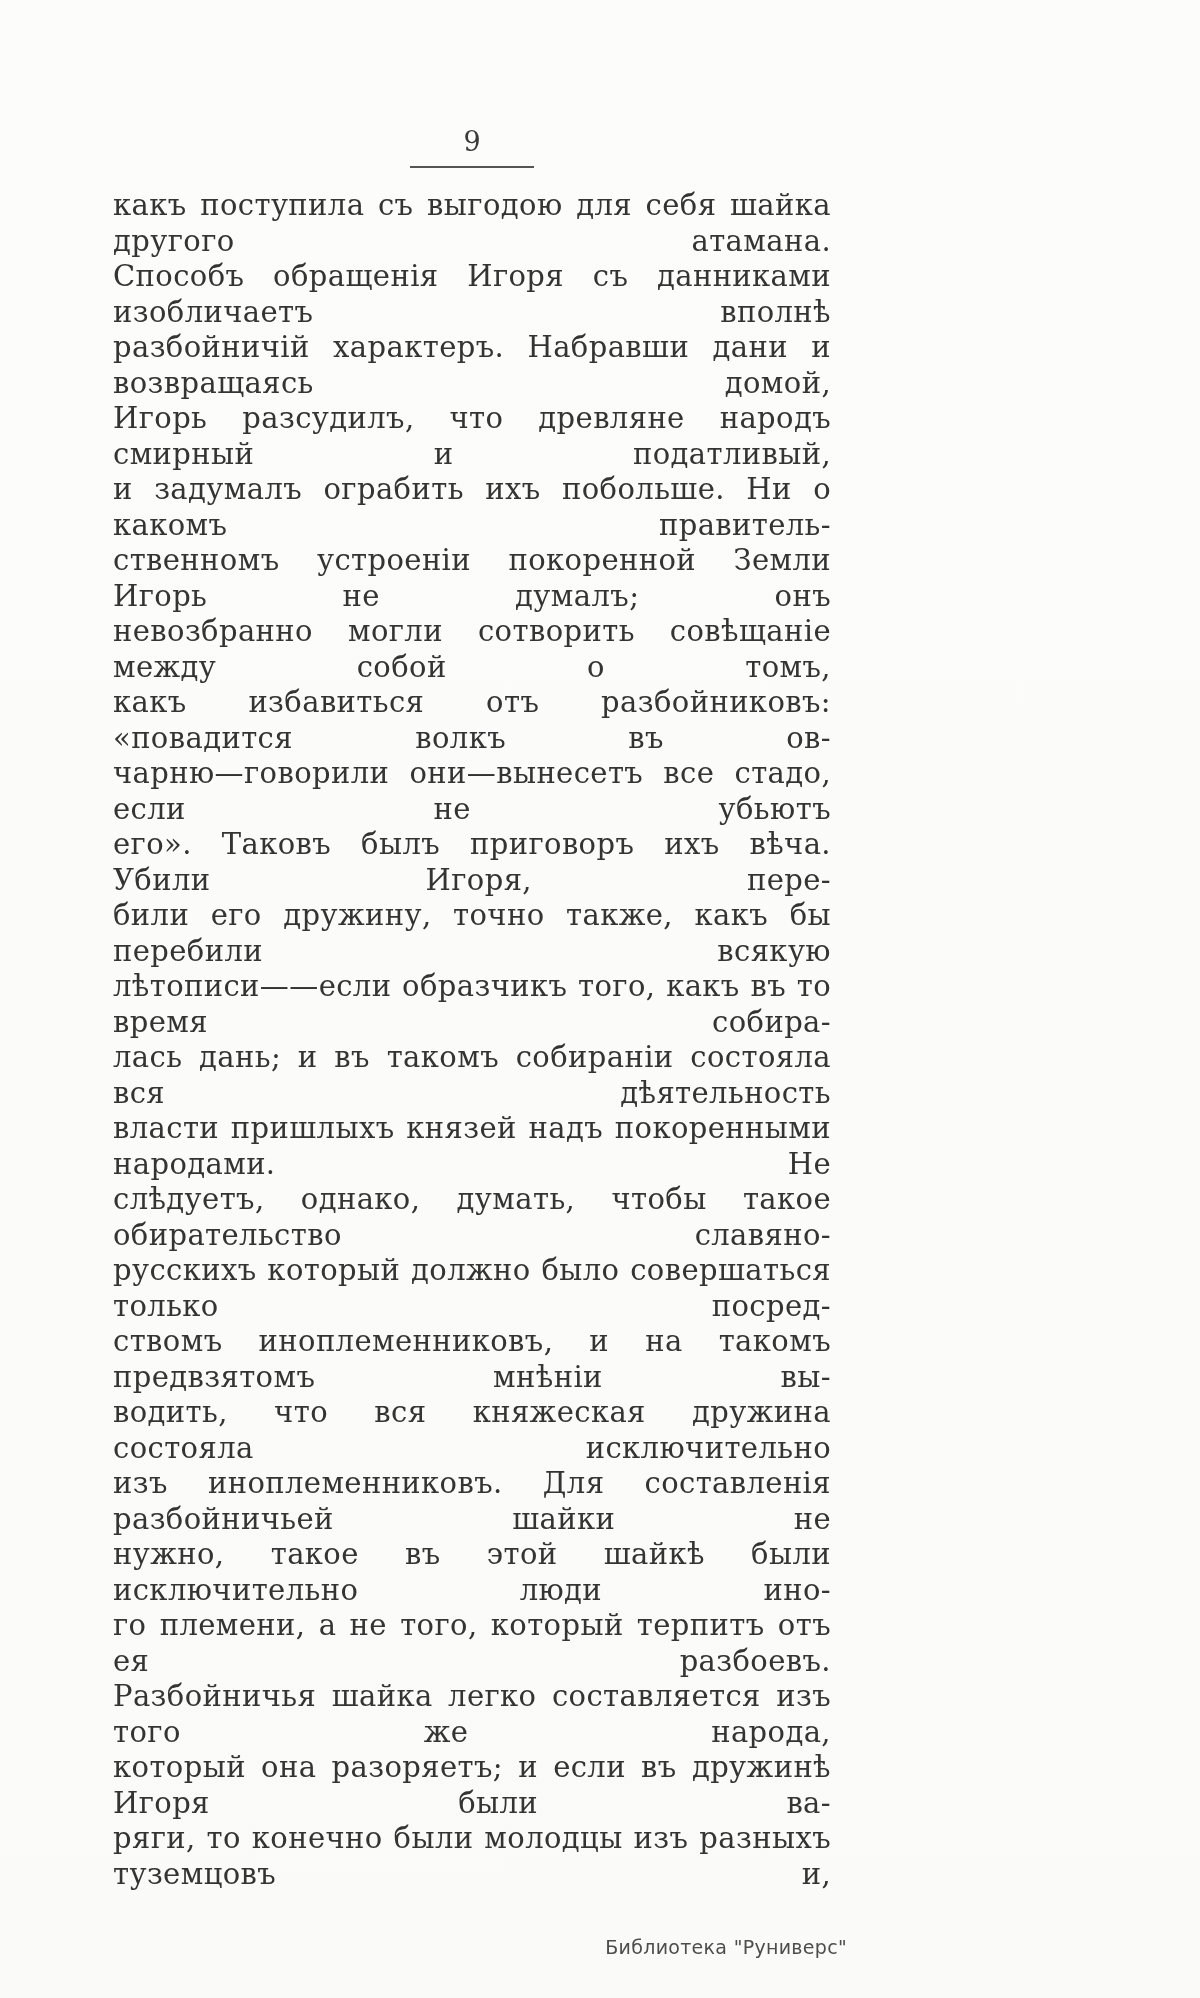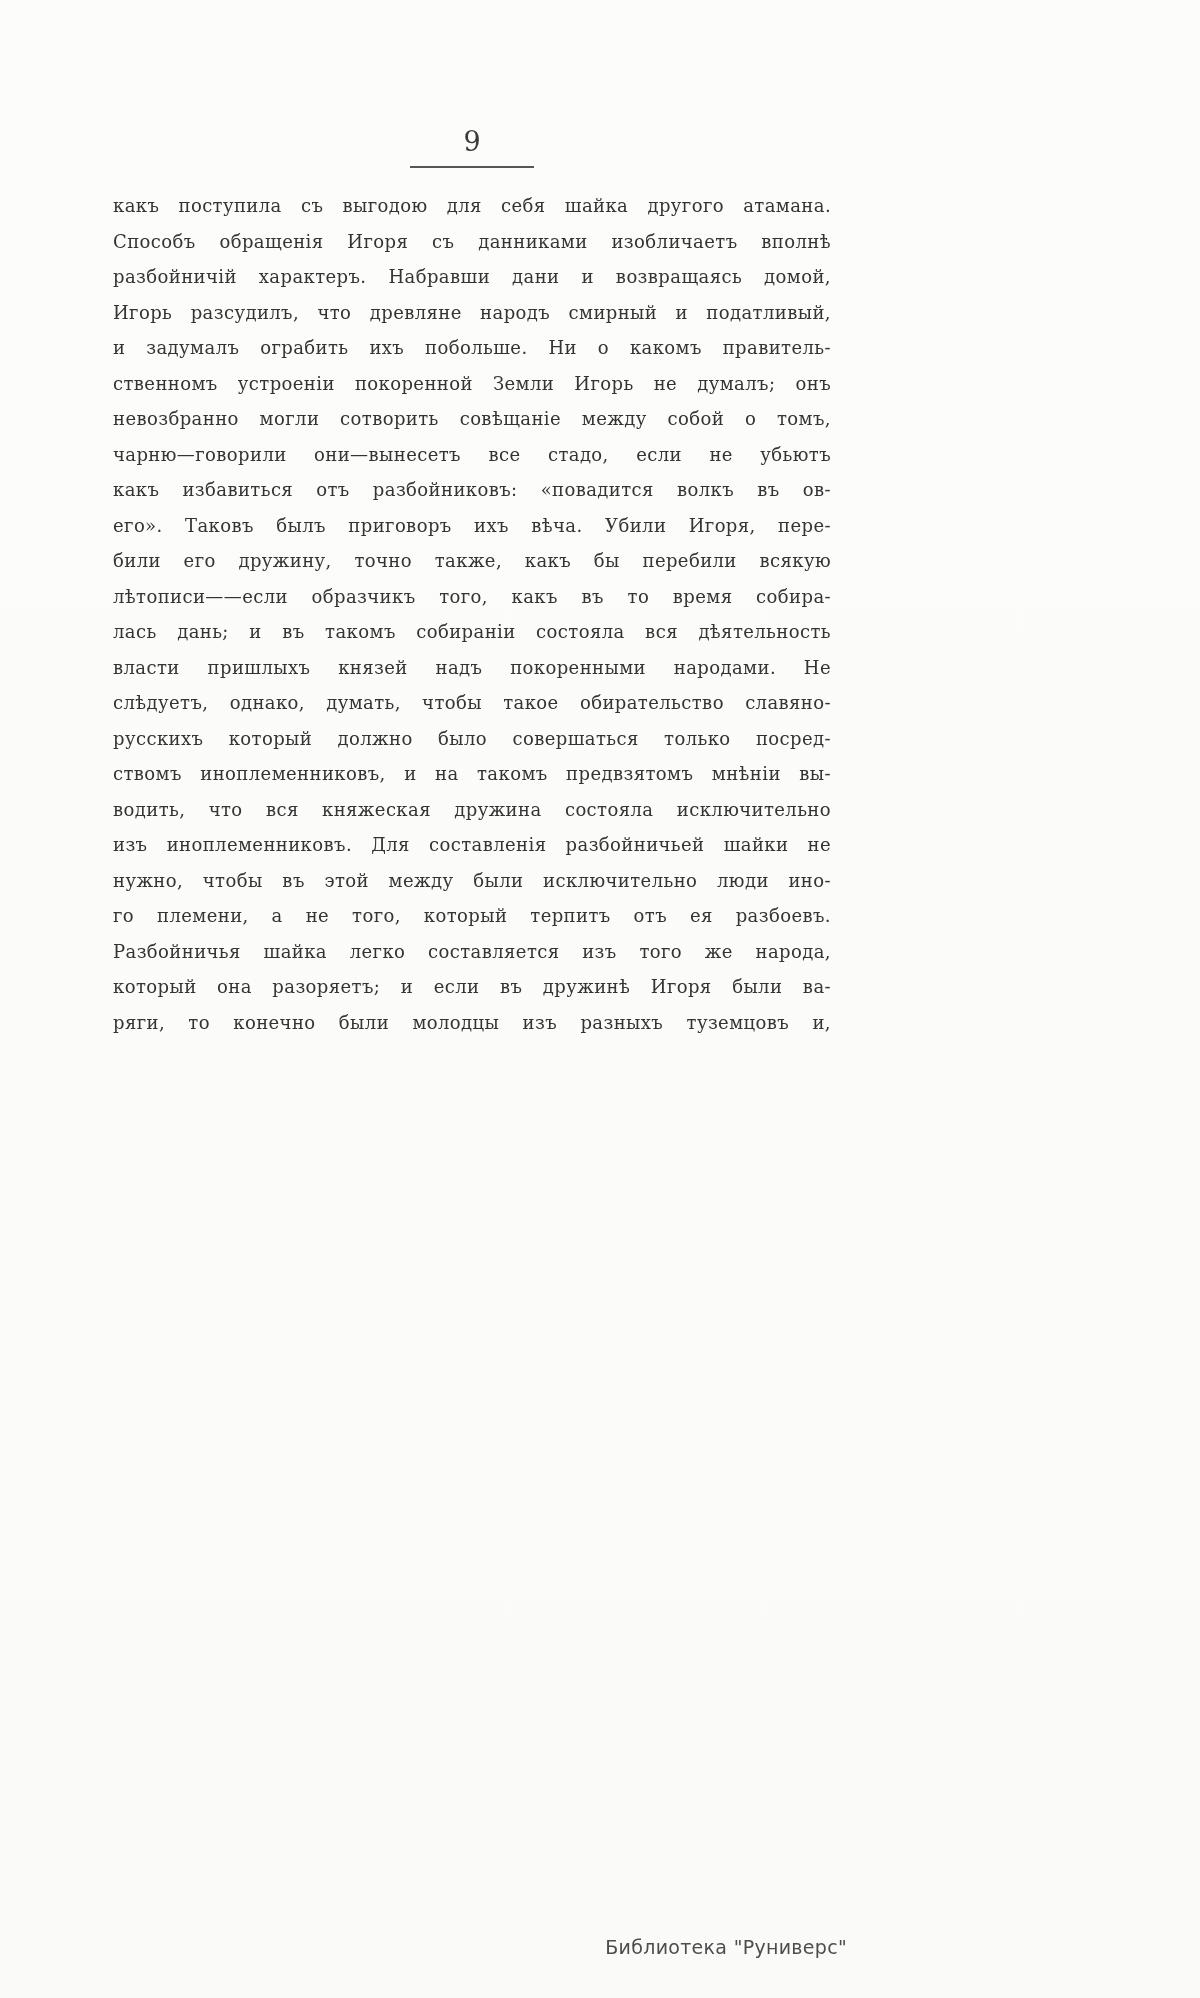--- a/index.html
+++ b/index.html
@@ -43,21 +43,21 @@
     height: 0;
     border-top: 2px solid #555;
   }
   .page-text {
     position: absolute;
     top: 188px;
     left: 0;
     width: 718px;
   }
   .line {
-    font-size: 18px;
+    font-size: 29px;
     line-height: 35.5px;
     color: #343434;
     text-align: justify;
     text-align-last: justify;
     letter-spacing: 0.4px;
     white-space: normal;
   }
   .watermark {
     position: absolute;
     top: 1936px;
@@ -78,33 +78,33 @@
     <div class="page-number-rule"></div>
 
     <div class="page-text">
         <div class="line">какъ поступила съ выгодою для себя шайка другого атамана.</div>
         <div class="line">Способъ обращенія Игоря съ данниками изобличаетъ вполнѣ</div>
         <div class="line">разбойничій характеръ. Набравши дани и возвращаясь домой,</div>
         <div class="line">Игорь разсудилъ, что древляне народъ смирный и податливый,</div>
         <div class="line">и задумалъ ограбить ихъ побольше. Ни о какомъ правитель-</div>
         <div class="line">ственномъ устроеніи покоренной Земли Игорь не думалъ; онъ</div>
         <div class="line">невозбранно могли сотворить совѣщаніе между собой о томъ,</div>
+        <div class="line">какъ избавиться отъ разбойниковъ: «повадится волкъ въ ов-</div>
         <div class="line">чарню—говорили они—вынесетъ все стадо, если не убьютъ</div>
-        <div class="line">какъ избавиться отъ разбойниковъ: «повадится волкъ въ ов-</div>
         <div class="line">его». Таковъ былъ приговоръ ихъ вѣча. Убили Игоря, пере-</div>
         <div class="line">били его дружину, точно также, какъ бы перебили всякую</div>
         <div class="line">лѣтописи——если образчикъ того, какъ въ то время собира-</div>
         <div class="line">лась дань; и въ такомъ собираніи состояла вся дѣятельность</div>
         <div class="line">власти пришлыхъ князей надъ покоренными народами. Не</div>
         <div class="line">слѣдуетъ, однако, думать, чтобы такое обирательство славяно-</div>
         <div class="line">русскихъ который должно было совершаться только посред-</div>
         <div class="line">ствомъ иноплеменниковъ, и на такомъ предвзятомъ мнѣніи вы-</div>
         <div class="line">водить, что вся княжеская дружина состояла исключительно</div>
         <div class="line">изъ иноплеменниковъ. Для составленія разбойничьей шайки не</div>
-        <div class="line">нужно, чтобы въ этой между были исключительно люди ино-</div>
+        <div class="line">нужно, такое въ этой шайкѣ были исключительно люди ино-</div>
         <div class="line">го племени, а не того, который терпитъ отъ ея разбоевъ.</div>
         <div class="line">Разбойничья шайка легко составляется изъ того же народа,</div>
         <div class="line">который она разоряетъ; и если въ дружинѣ Игоря были ва-</div>
         <div class="line">ряги, то конечно были молодцы изъ разныхъ туземцовъ и,</div>
       </div>
   </div>
 
   <div class="watermark">Библиотека "Руниверс"</div>
 
 </div>

